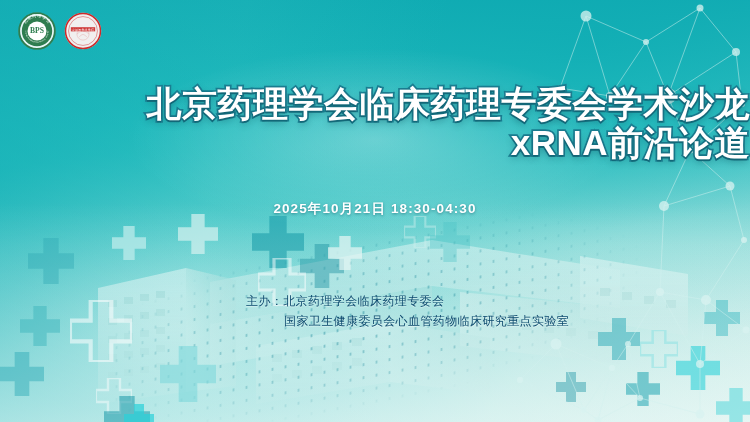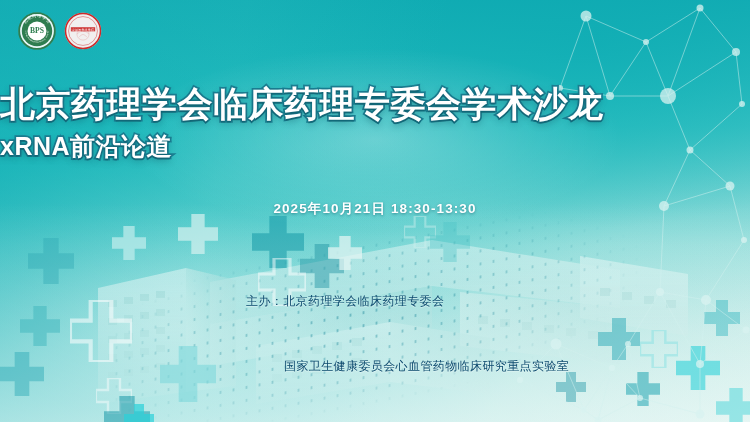--- a/index.html
+++ b/index.html
@@ -98,38 +98,38 @@
     position: absolute;
     inset: 0;
     z-index: 10;
   }
 
   .title-block {
     position: absolute;
     left: 0;
     right: 0;
     top: 84px;
-    text-align: left;
+    text-align: right;
   }
 
   .title-main,
   .title-sub {
     margin: 0;
     font-weight: 700;
     color: #ffffff;
     letter-spacing: 0.5px;
     line-height: 1.12;
     -webkit-text-stroke: 3.4px #1b7f93;
     paint-order: stroke fill;
     text-shadow:
       0 2px 0 rgba(14,92,108,0.55),
       0 3px 7px rgba(10,70,84,0.45);
   }
   .title-main { font-size: 35px; }
-  .title-sub  { font-size: 25px; margin-top: 9px; }
+  .title-sub  { font-size: 35px; }
 
   .datetime {
     position: absolute;
     left: 0;
     right: 0;
     top: 200px;
     text-align: center;
     font-size: 13.5px;
     font-weight: 600;
     color: #ffffff;
@@ -141,21 +141,21 @@
     position: absolute;
     left: 246px;
     top: 292px;
     color: #0c4a6e;
     font-size: 12px;
     line-height: 1.65;
     letter-spacing: 0.4px;
     text-shadow: 0 1px 1px rgba(255,255,255,0.55);
   }
   .org-line { white-space: nowrap; }
-  .org-line.indent { padding-left: 38px; margin-top: 45px; }
+  .org-line.indent { padding-left: 38px; }
   .org-block .coorg {
     margin-top: 14px;
     white-space: nowrap;
   }
 </style>
 </head>
 <body>
 
 <div id="poster">
 
@@ -389,21 +389,21 @@
 
   </div>
 
   <div class="content">
 
     <div class="title-block">
       <h1 class="title-main">北京药理学会临床药理专委会学术沙龙</h1>
       <h2 class="title-sub">xRNA前沿论道</h2>
     </div>
 
-    <div class="datetime">2025年10月21日  18:30-13:30</div>
+    <div class="datetime">2025年10月21日  18:30-04:30</div>
 
     <div class="org-block">
       <div class="org-line">主办：北京药理学会临床药理专委会</div>
       <div class="org-line indent">国家卫生健康委员会心血管药物临床研究重点实验室</div>
     </div>
 
   </div>
 </div>
 
 </body></html>

